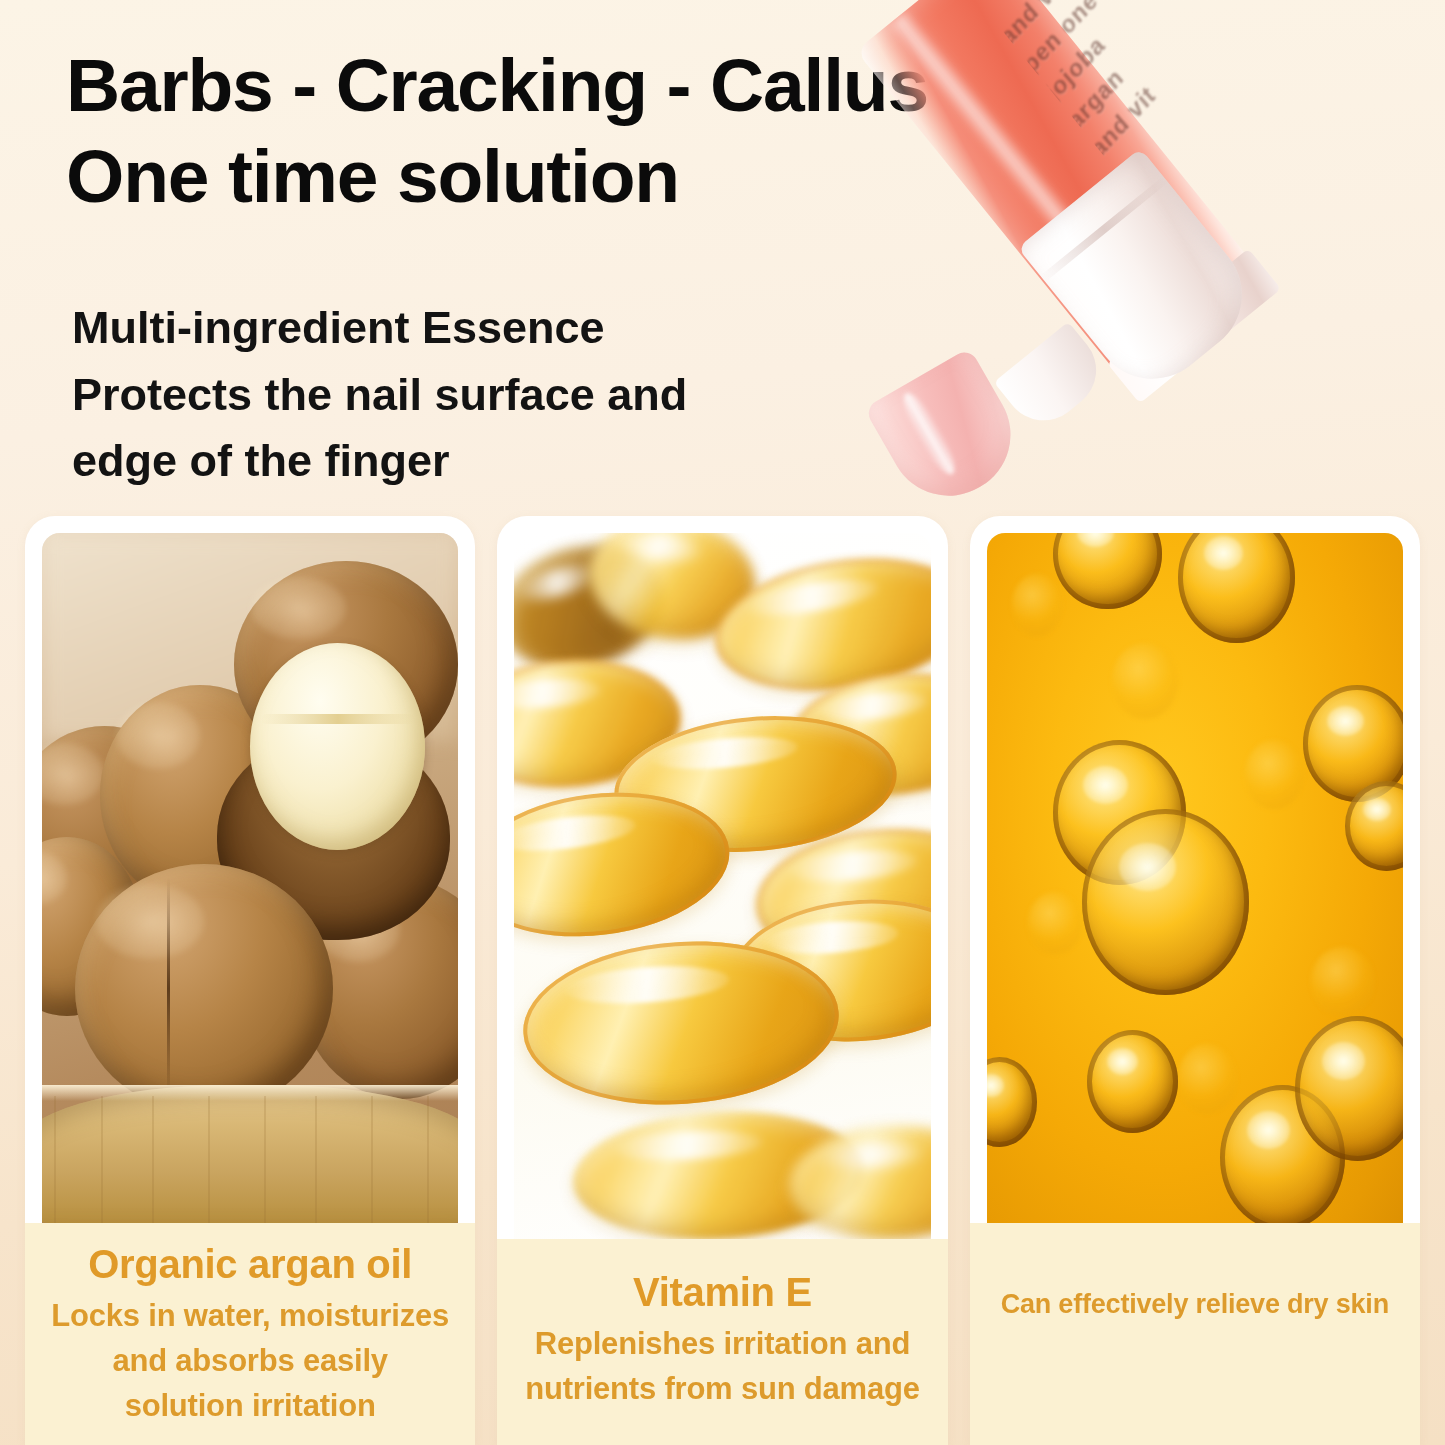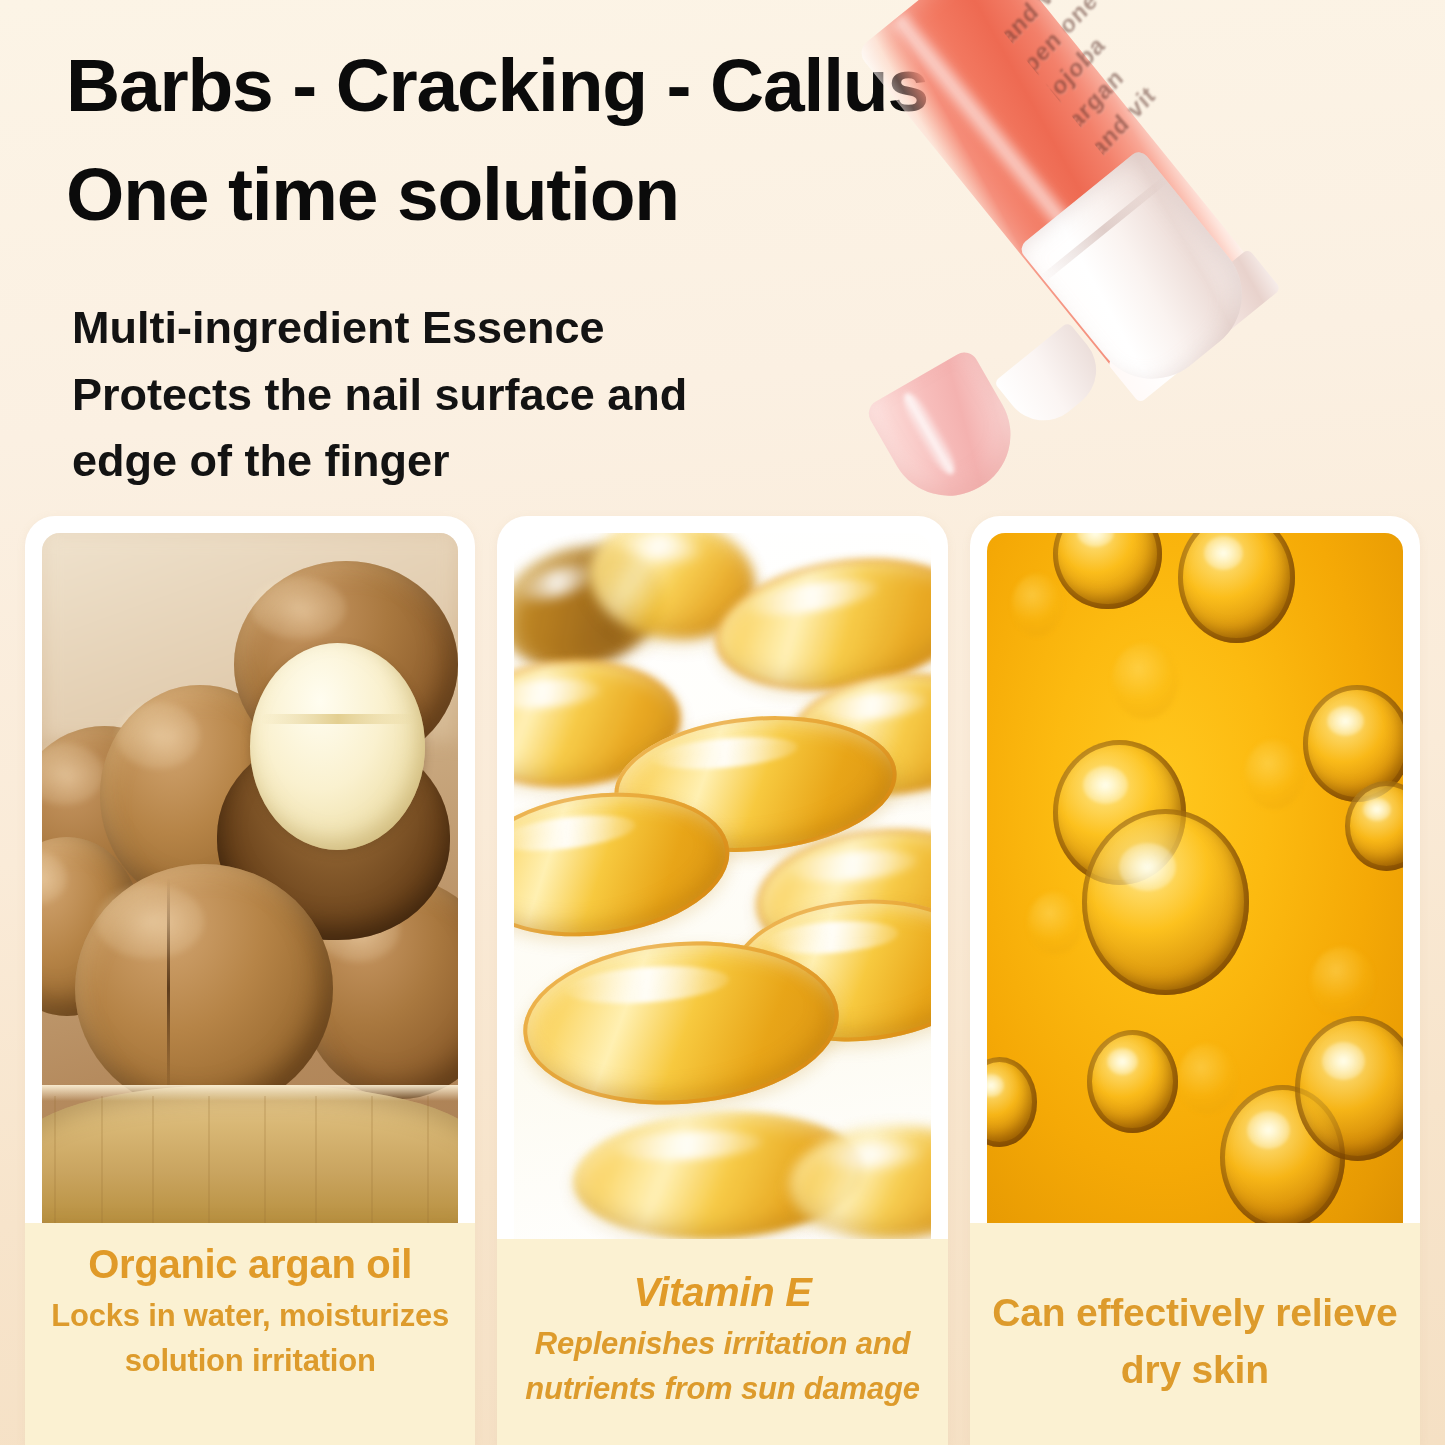--- a/index.html
+++ b/index.html
@@ -17,21 +17,21 @@
     left:66px; top:48px;
     width:1030px;
     font-size:75px;
     font-weight:700;
     line-height:1.0;
     letter-spacing:-1.2px;
     color:#0B0B0B;
     font-stretch:condensed;
   }
   .headline .ln { display:block; white-space:nowrap; }
-  .headline .ln2 { margin-top:34px; }
+  .headline .ln2 { margin-top:16px; }
 
   .subhead {
     position:absolute;
     left:72px; top:295px;
     width:760px;
     font-size:45px;
     font-weight:600;
     line-height:1.48;
     color:#131313;
   }
@@ -200,23 +200,23 @@
     letter-spacing:-0.3px;
   }
   .cap-desc {
     margin-top:6px;
     font-size:31px;
     font-weight:700;
     color:#DD9B2C;
     line-height:1.45;
     letter-spacing:-0.2px;
   }
-  .card-2 .card-caption { padding-top:30px;font-style:italic; }
+  .card-2 .card-caption { padding-top:30px; }
   .card-3 .card-caption { padding-top:56px; }
-  .card-3 .cap-desc { font-size:39px; }
+  .card-3 .cap-desc { font-size:27px; }
 
   
   .ph-nuts { width:100%; height:100%; position:relative;
     background:linear-gradient(165deg,#E9D9C2 0%, #DCC3A3 18%, #C9A87F 40%, #B58B5E 70%, #A87C50 100%); }
   .ph-nuts .blurtop { position:absolute; left:0; top:0; width:100%; height:30%;
     background:linear-gradient(160deg,#EFE2CD,#E2CDB0 60%,#D3B68F);
     filter:blur(9px); }
   .nut { position:absolute; border-radius:50%;
     background:radial-gradient(ellipse at 32% 26%, #C79763 0%, #A9783F 38%, #8E5E2C 70%, #6E441C 100%);
     box-shadow: inset -10px -14px 26px rgba(70,40,12,0.55), inset 8px 10px 22px rgba(255,225,180,0.28); }
@@ -338,20 +338,21 @@
           <div class="grain" style="left:64%;"></div>
           <div class="grain" style="left:76%;"></div>
           <div class="grain" style="left:88%;"></div>
         </div>
       </div>
     </div>
     <div class="card-caption">
       <div class="cap-title">Organic argan oil</div>
       <div class="cap-desc">
         <div>Locks in water, moisturizes</div>
+        <div>and absorbs easily</div>
         <div>solution irritation</div>
       </div>
     </div>
   </div>
 
   <div class="card card-2">
     <div class="card-photo">
       <div class="ph-caps">
         <div class="cap dim2 dark" style="left:-4%; top:2%;  width:40%; height:17%; transform:rotate(-16deg);">
             <span class="shine"></span>

